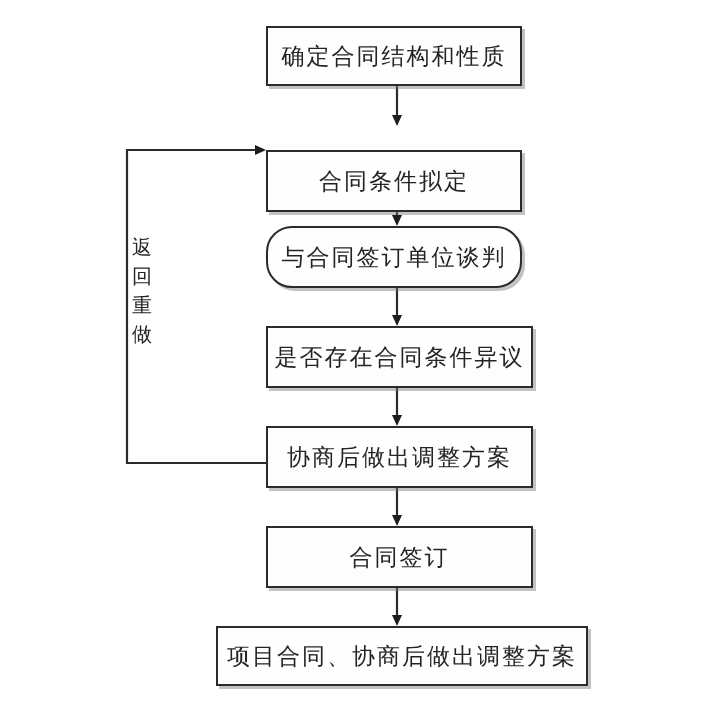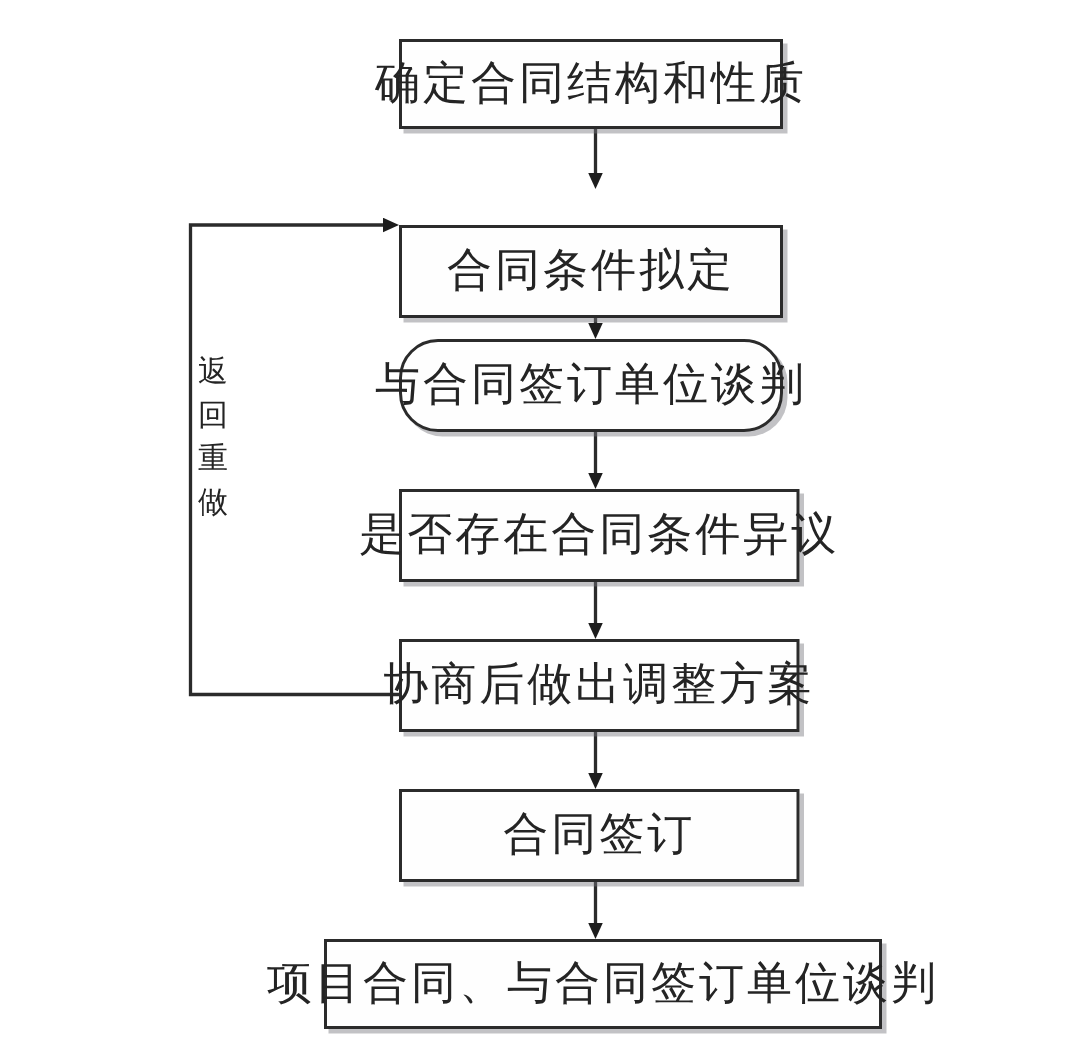--- a/index.html
+++ b/index.html
@@ -32,21 +32,21 @@
     background: #fefefe;
     border: 2px solid #2b2b2b;
     box-shadow: 3px 3px 0 0 rgba(120,120,126,0.45);
     display: flex;
     align-items: center;
     justify-content: center;
     z-index: 3;
   }
   .node-label {
     font-family: Liberation Serif, serif;
-    font-size: 30px;
+    font-size: 23px;
     letter-spacing: 2px;
     color: #242424;
     white-space: nowrap;
     line-height: 1;
   }
   #loop-label {
     position: absolute;
     left: 128px;
     top: 233px;
     width: 28px;
@@ -106,21 +106,21 @@
 
   <div class="node-box" style="left:266px; top:426px; width:267px; height:62px;">
     <span class="node-label">协商后做出调整方案</span>
   </div>
 
   <div class="node-box" style="left:266px; top:526px; width:267px; height:62px;">
     <span class="node-label">合同签订</span>
   </div>
 
   <div class="node-box" style="left:216px; top:626px; width:372px; height:60px;">
-    <span class="node-label">项目合同、与合同签订单位谈判</span>
+    <span class="node-label">项目合同、协商后做出调整方案</span>
   </div>
 
   <div id="loop-label">
     <span>返</span>
     <span>回</span>
     <span>重</span>
     <span>做</span>
   </div>
 
 </div>

